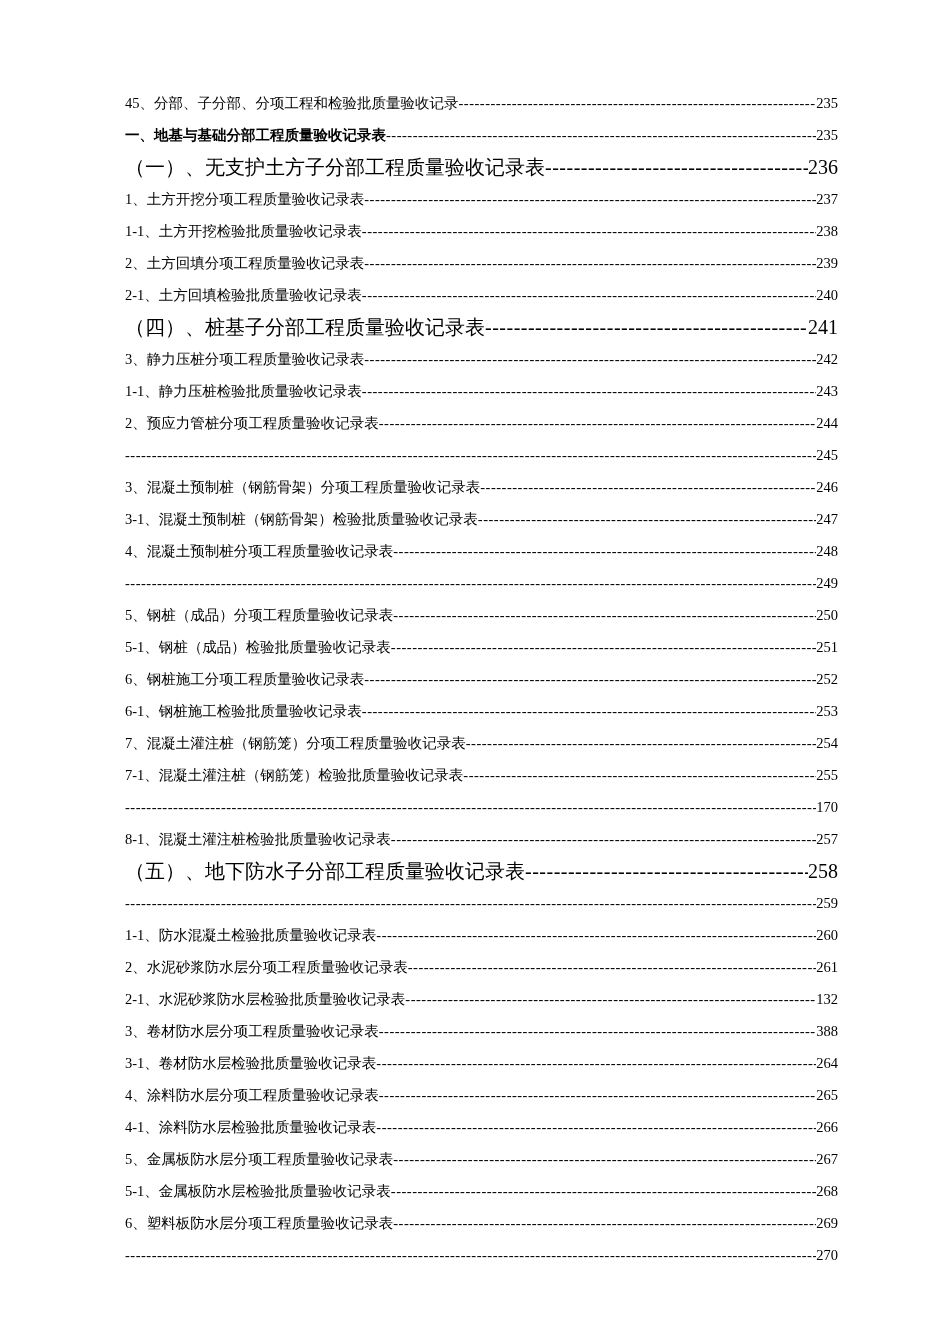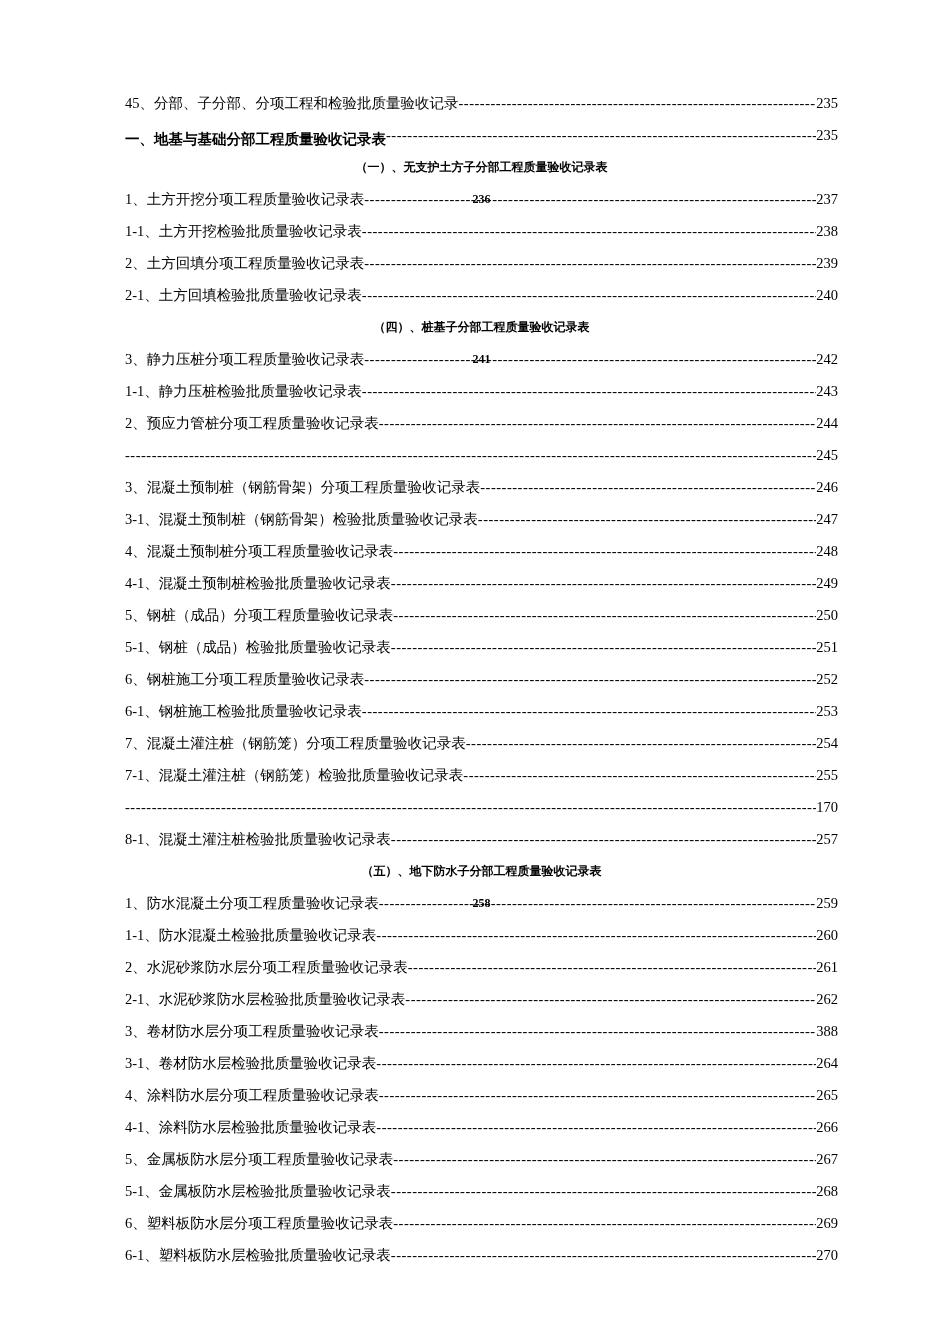--- a/index.html
+++ b/index.html
@@ -16,21 +16,21 @@
     color: #000000;
     font-family: "Liberation Serif", "DejaVu Serif", serif;
     padding: 87px 112px 0 125px;
     overflow: hidden;
   }
   .toc-list {
     display: block;
   }
   .toc-row {
     display: flex;
-    align-items: center;
+    align-items: flex-end;
     height: 32px;
     line-height: 32px;
     font-size: 14.5px;
     white-space: nowrap;
   }
   .toc-label {
     flex: 0 0 auto;
   }
   .toc-leader {
     flex: 1 1 auto;
@@ -42,23 +42,22 @@
     flex: 0 0 auto;
     text-align: right;
   }
   
   .toc-row.heading1 .toc-label {
     font-weight: bold;
     margin-top: 8px;
   }
   
   .toc-row.heading2 {
-    font-weight: bold;
-    font-size: 12px;
-    flex-direction: column;
+    font-weight: normal;
+    font-size: 20px;
   }
 </style>
 </head>
 <body>
 
 <div class="page">
   <div class="toc-list">
       <div class="toc-row">
     <span class="toc-label">45、分部、子分部、分项工程和检验批质量验收记录</span>
     <span class="toc-leader">----------------------------------------------------------------------------------------------------------------------------------------------------------------------------------------------------------------------------</span>
@@ -127,21 +126,20 @@
     <span class="toc-label">3-1、混凝土预制桩（钢筋骨架）检验批质量验收记录表</span>
     <span class="toc-leader">----------------------------------------------------------------------------------------------------------------------------------------------------------------------------------------------------------------------------</span>
     <span class="toc-page">247</span>
   </div>
       <div class="toc-row">
     <span class="toc-label">4、混凝土预制桩分项工程质量验收记录表</span>
     <span class="toc-leader">----------------------------------------------------------------------------------------------------------------------------------------------------------------------------------------------------------------------------</span>
     <span class="toc-page">248</span>
   </div>
       <div class="toc-row">
-    <span class="toc-label">4-1、混凝土预制桩检验批质量验收记录表</span>
     <span class="toc-leader">----------------------------------------------------------------------------------------------------------------------------------------------------------------------------------------------------------------------------</span>
     <span class="toc-page">249</span>
   </div>
       <div class="toc-row">
     <span class="toc-label">5、钢桩（成品）分项工程质量验收记录表</span>
     <span class="toc-leader">----------------------------------------------------------------------------------------------------------------------------------------------------------------------------------------------------------------------------</span>
     <span class="toc-page">250</span>
   </div>
       <div class="toc-row">
     <span class="toc-label">5-1、钢桩（成品）检验批质量验收记录表</span>
@@ -176,38 +174,37 @@
     <span class="toc-label">8-1、混凝土灌注桩检验批质量验收记录表</span>
     <span class="toc-leader">----------------------------------------------------------------------------------------------------------------------------------------------------------------------------------------------------------------------------</span>
     <span class="toc-page">257</span>
   </div>
       <div class="toc-row heading2">
     <span class="toc-label">（五）、地下防水子分部工程质量验收记录表</span>
     <span class="toc-leader">----------------------------------------------------------------------------------------------------------------------------------------------------------------------------------------------------------------------------</span>
     <span class="toc-page">258</span>
   </div>
       <div class="toc-row">
-    <span class="toc-label">1、防水混凝土分项工程质量验收记录表</span>
     <span class="toc-leader">----------------------------------------------------------------------------------------------------------------------------------------------------------------------------------------------------------------------------</span>
     <span class="toc-page">259</span>
   </div>
       <div class="toc-row">
     <span class="toc-label">1-1、防水混凝土检验批质量验收记录表</span>
     <span class="toc-leader">----------------------------------------------------------------------------------------------------------------------------------------------------------------------------------------------------------------------------</span>
     <span class="toc-page">260</span>
   </div>
       <div class="toc-row">
     <span class="toc-label">2、水泥砂浆防水层分项工程质量验收记录表</span>
     <span class="toc-leader">----------------------------------------------------------------------------------------------------------------------------------------------------------------------------------------------------------------------------</span>
     <span class="toc-page">261</span>
   </div>
       <div class="toc-row">
     <span class="toc-label">2-1、水泥砂浆防水层检验批质量验收记录表</span>
     <span class="toc-leader">----------------------------------------------------------------------------------------------------------------------------------------------------------------------------------------------------------------------------</span>
-    <span class="toc-page">262</span>
+    <span class="toc-page">132</span>
   </div>
       <div class="toc-row">
     <span class="toc-label">3、卷材防水层分项工程质量验收记录表</span>
     <span class="toc-leader">----------------------------------------------------------------------------------------------------------------------------------------------------------------------------------------------------------------------------</span>
     <span class="toc-page">388</span>
   </div>
       <div class="toc-row">
     <span class="toc-label">3-1、卷材防水层检验批质量验收记录表</span>
     <span class="toc-leader">----------------------------------------------------------------------------------------------------------------------------------------------------------------------------------------------------------------------------</span>
     <span class="toc-page">264</span>
@@ -231,18 +228,17 @@
     <span class="toc-label">5-1、金属板防水层检验批质量验收记录表</span>
     <span class="toc-leader">----------------------------------------------------------------------------------------------------------------------------------------------------------------------------------------------------------------------------</span>
     <span class="toc-page">268</span>
   </div>
       <div class="toc-row">
     <span class="toc-label">6、塑料板防水层分项工程质量验收记录表</span>
     <span class="toc-leader">----------------------------------------------------------------------------------------------------------------------------------------------------------------------------------------------------------------------------</span>
     <span class="toc-page">269</span>
   </div>
       <div class="toc-row">
-    <span class="toc-label">6-1、塑料板防水层检验批质量验收记录表</span>
     <span class="toc-leader">----------------------------------------------------------------------------------------------------------------------------------------------------------------------------------------------------------------------------</span>
     <span class="toc-page">270</span>
   </div>
     </div>
 </div>
 
 </body></html>

